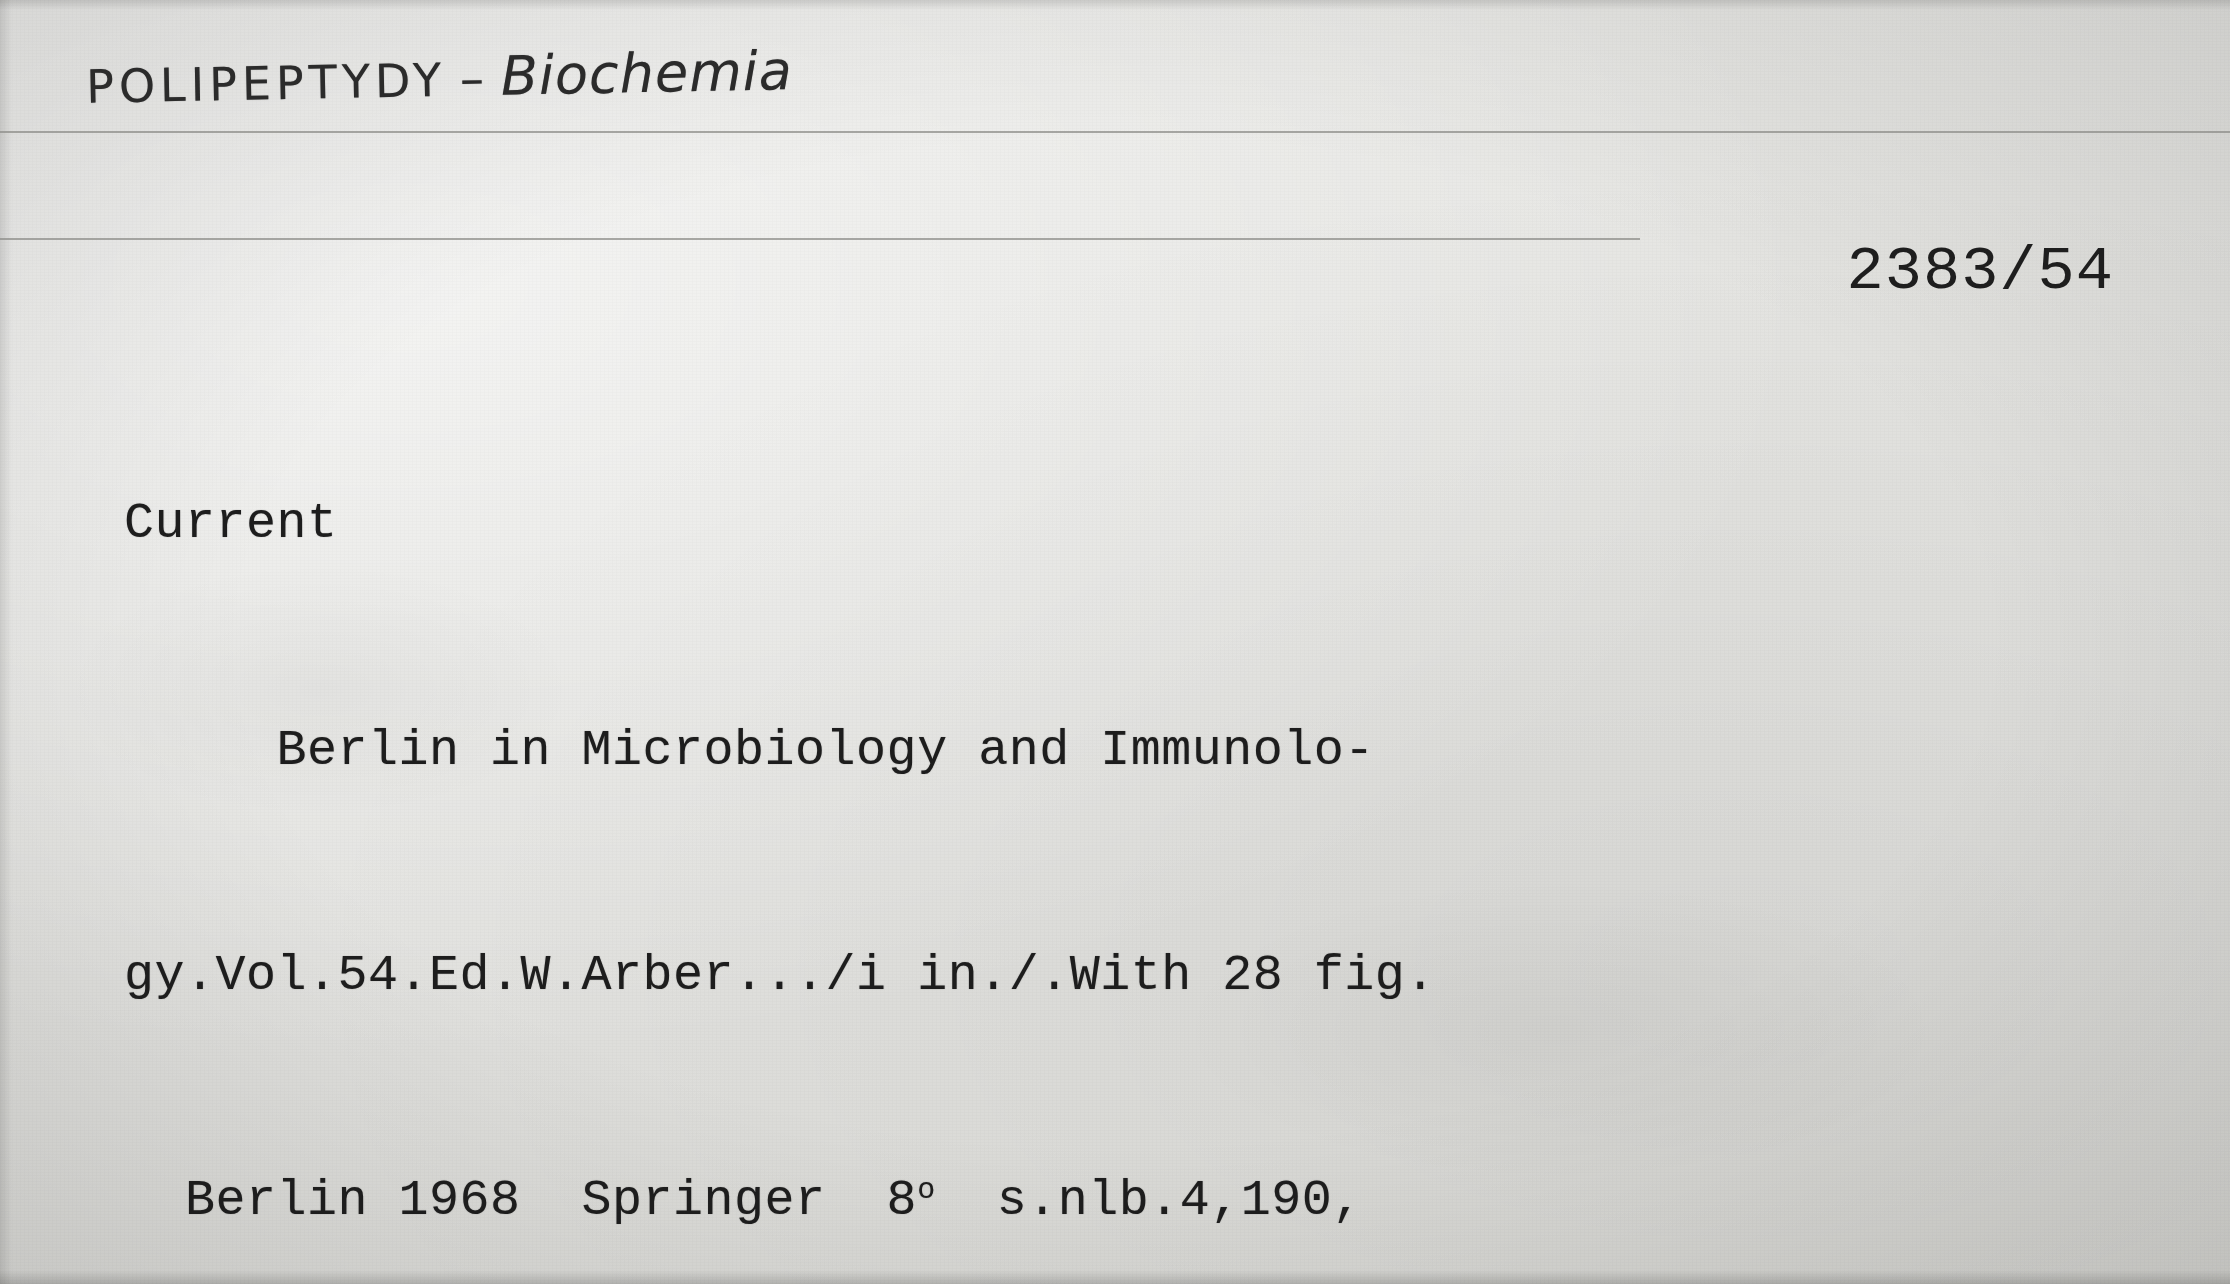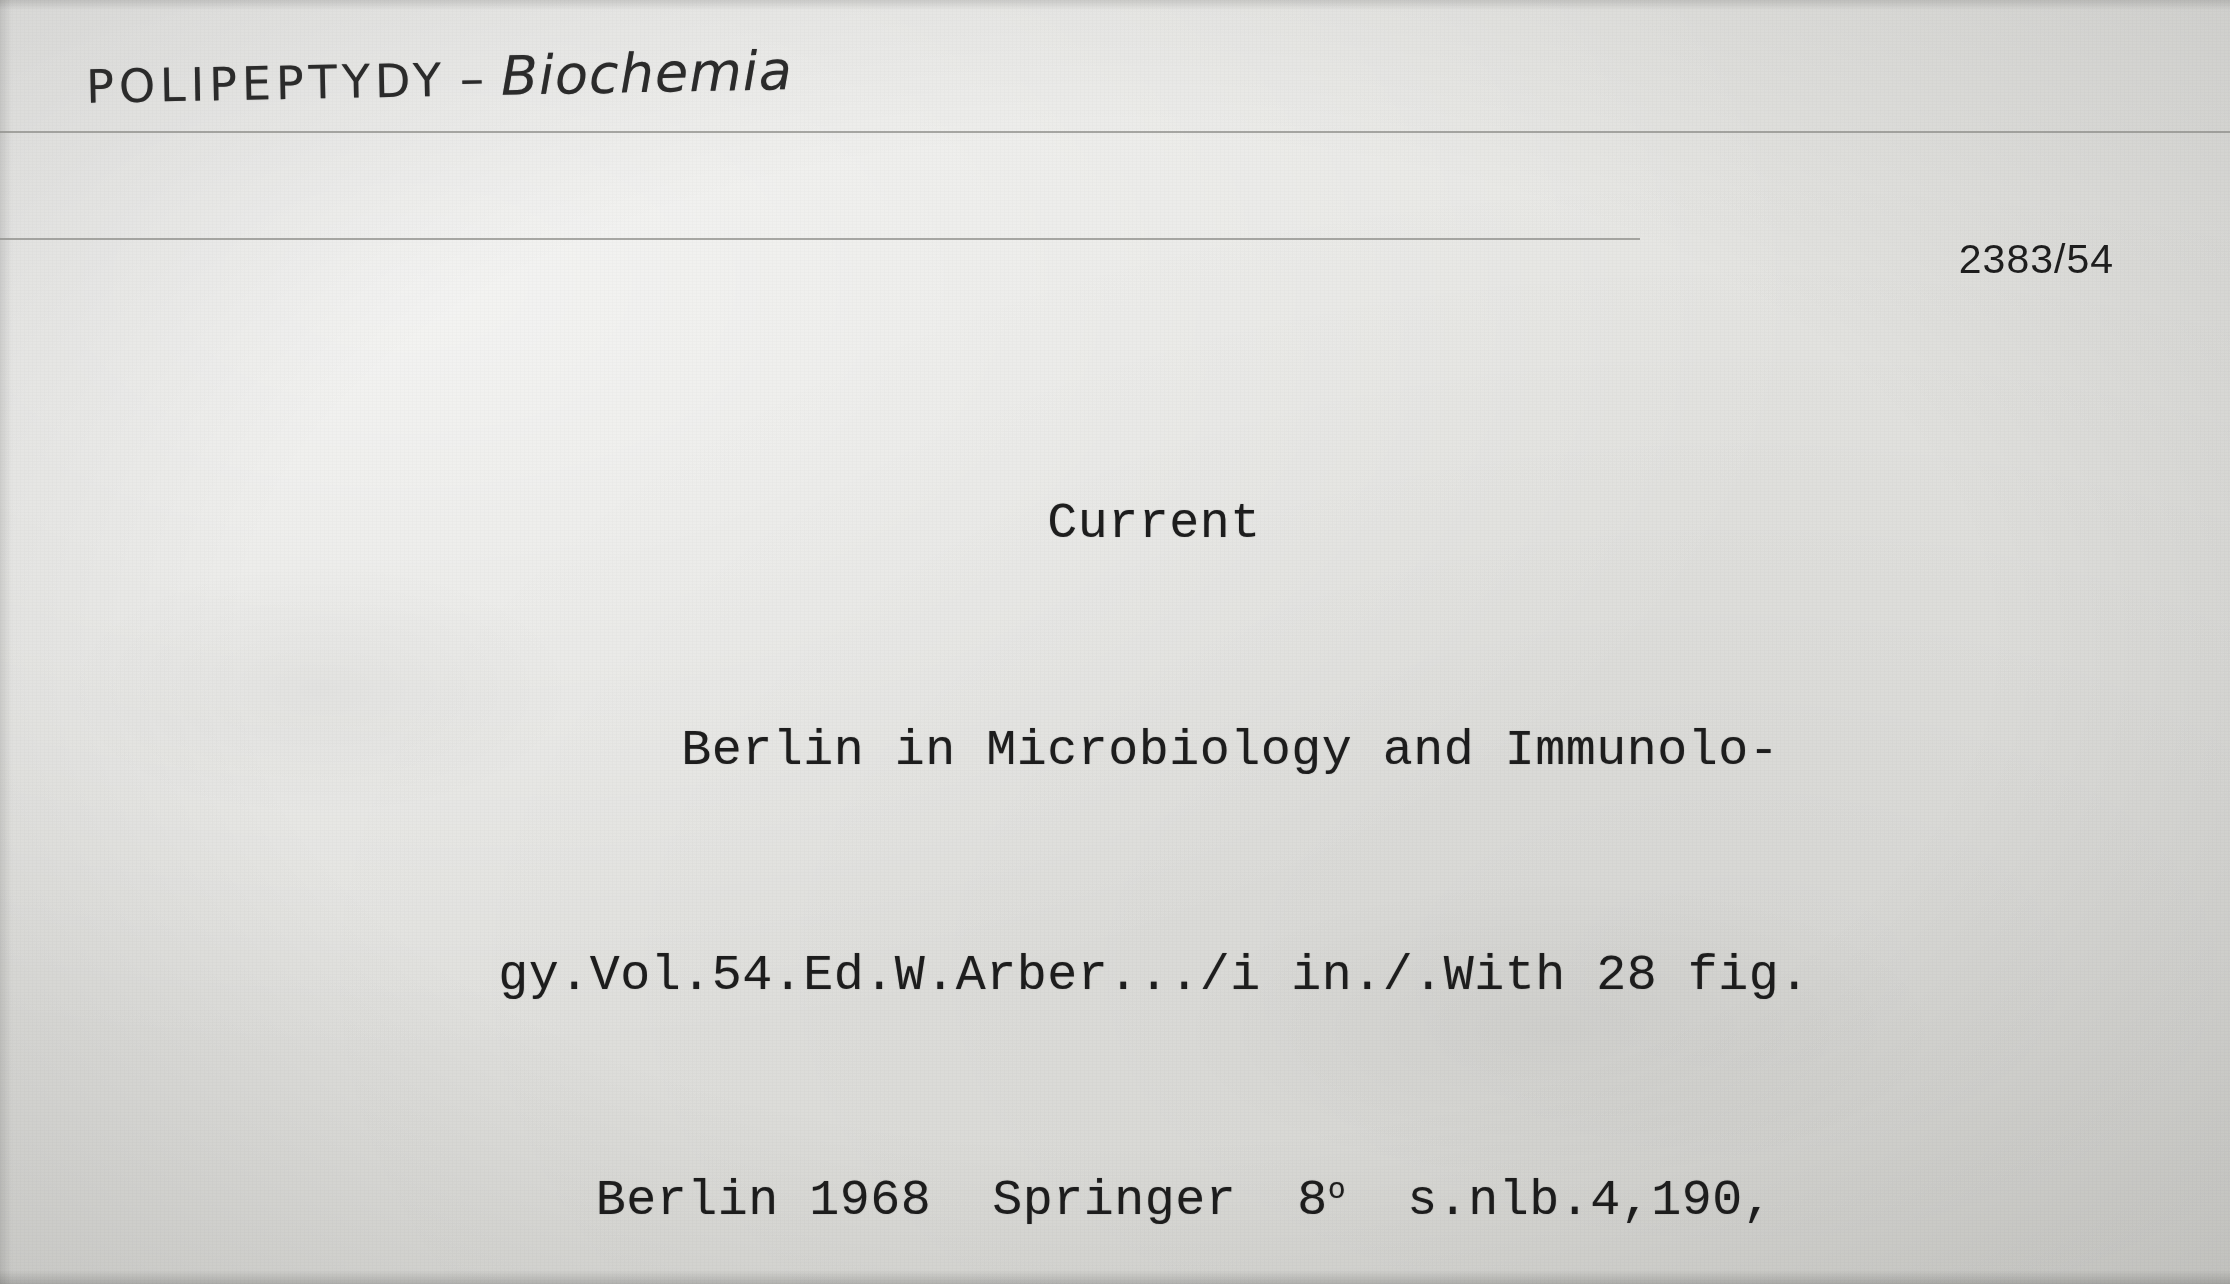--- a/index.html
+++ b/index.html
@@ -111,41 +111,41 @@
     font-size: 54px;
     font-style: italic;
     letter-spacing: 1px;
   }
 
   
   .acc-number {
     position: absolute;
     right: 116px;
     top: 236px;
-    font-family: Liberation Sans, sans-serif;
-    font-size: 41px;
+    font-family: Liberation Mono, monospace;
+    font-size: 62px;
     letter-spacing: 1px;
     color: #1e1e1e;
     white-space: nowrap;
   }
 
   .typed {
     position: absolute;
     left: 124px;
     top: 336px;
     width: 2060px;
     font-family: "Liberation Mono", monospace;
     font-size: 50px;
     line-height: 75px;
     letter-spacing: 0.5px;
     color: #1d1d1d;
     white-space: pre;
     text-shadow: 0 0 1.2px rgba(0,0,0,0.30);
   }
-  .typed .line { display: block; white-space: pre; text-align: center; }
+  .typed .line { display: block; white-space: pre; }
   .line-heading { margin-bottom: 2px; }
 
   .degree {
     position: relative;
     top: -16px;
     font-size: 30px;
   }
 </style>
 </head>
 <body>

